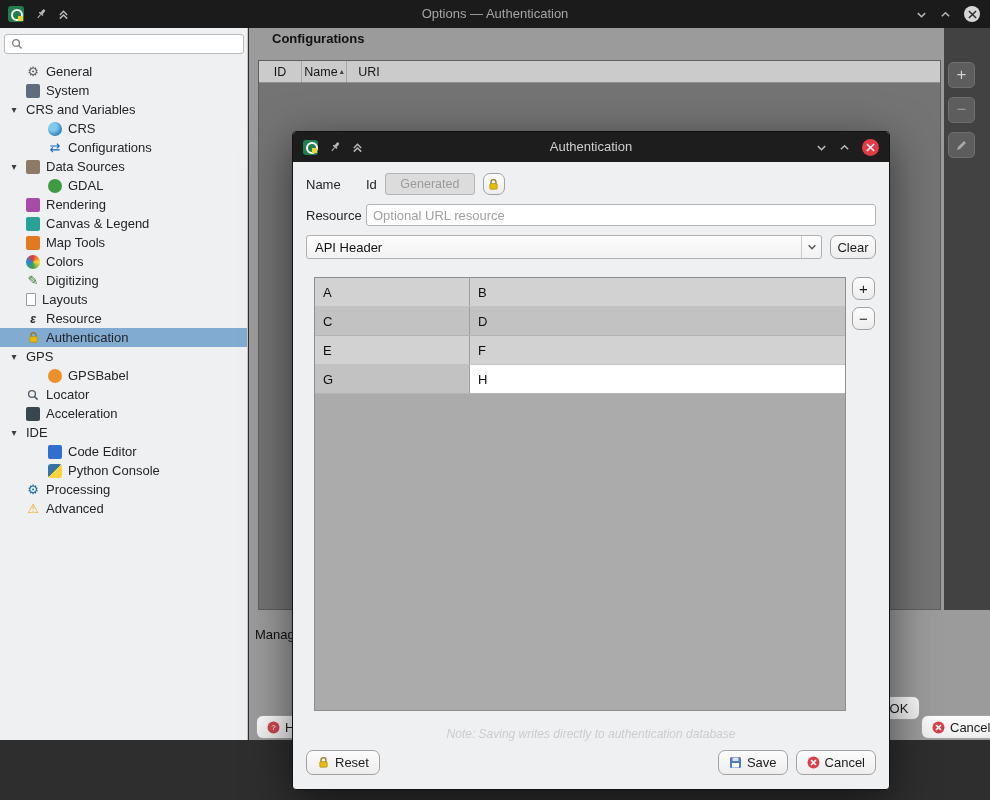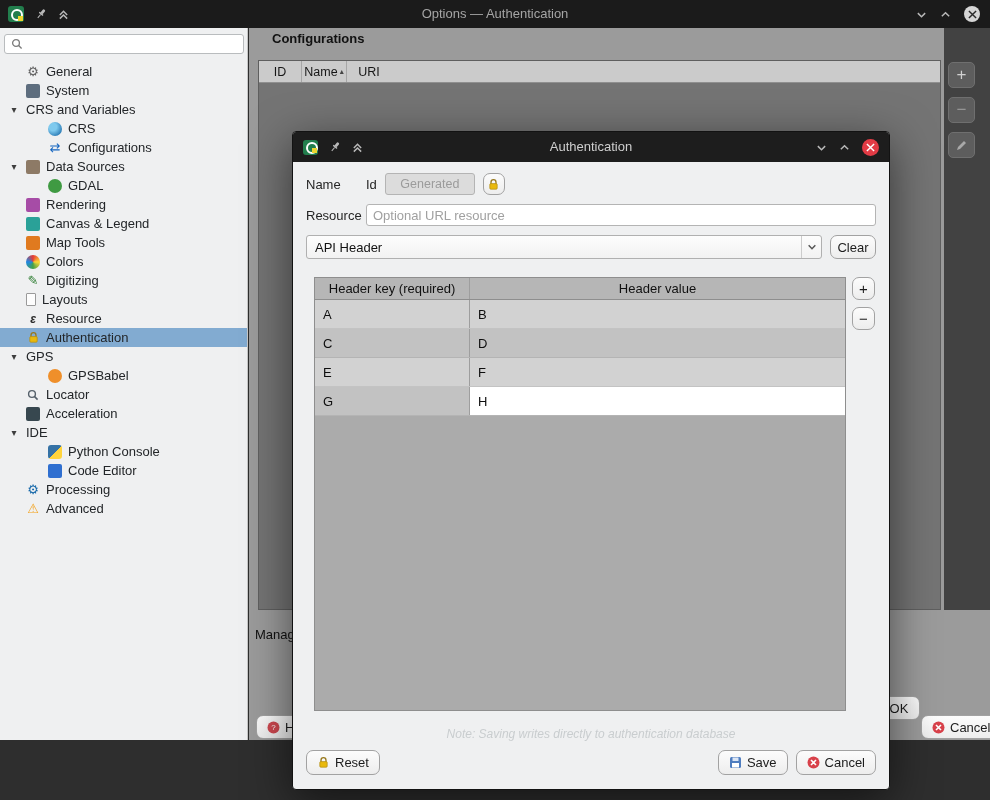--- a/index.html
+++ b/index.html
@@ -253,26 +253,26 @@
       </div>
     <div class="sb-item lvl1">
         <span class="si i-acceleration"></span>
         <span>Acceleration</span>
       </div>
     <div class="sb-item grp">
         <span class="exp">▾</span>
         <span>IDE</span>
       </div>
     <div class="sb-item lvl2">
+        <span class="si i-codeeditor"></span>
+        <span>Code Editor</span>
+      </div>
+    <div class="sb-item lvl2">
         <span class="si i-python"></span>
         <span>Python Console</span>
-      </div>
-    <div class="sb-item lvl2">
-        <span class="si i-codeeditor"></span>
-        <span>Code Editor</span>
       </div>
     <div class="sb-item lvl1">
         <span class="si i-processing">⚙</span>
         <span>Processing</span>
       </div>
     <div class="sb-item lvl1">
         <span class="si i-advanced">⚠</span>
         <span>Advanced</span>
       </div>
   </div>
@@ -401,24 +401,20 @@
             <svg width="10" height="10" viewBox="0 0 12 12" fill="none" stroke="#555" stroke-width="1.8">
               <path d="M2 4 L6 8 L10 4"></path>
             </svg>
           </span>
       </div>
       <button class="btn clear-btn">Clear</button>
     </div>
 
     <div class="tbl-wrap">
       <div class="htable">
-        <div class="ht-head">
-          <div class="ht-h c1">Header key (required)</div>
-          <div class="ht-h c2">Header value</div>
-        </div>
         <div class="ht-row odd">
           <div class="ht-c c1">A</div>
           <div class="ht-c c2">B</div>
         </div>
         <div class="ht-row even">
           <div class="ht-c c1">C</div>
           <div class="ht-c c2">D</div>
         </div>
         <div class="ht-row odd">
           <div class="ht-c c1">E</div>

